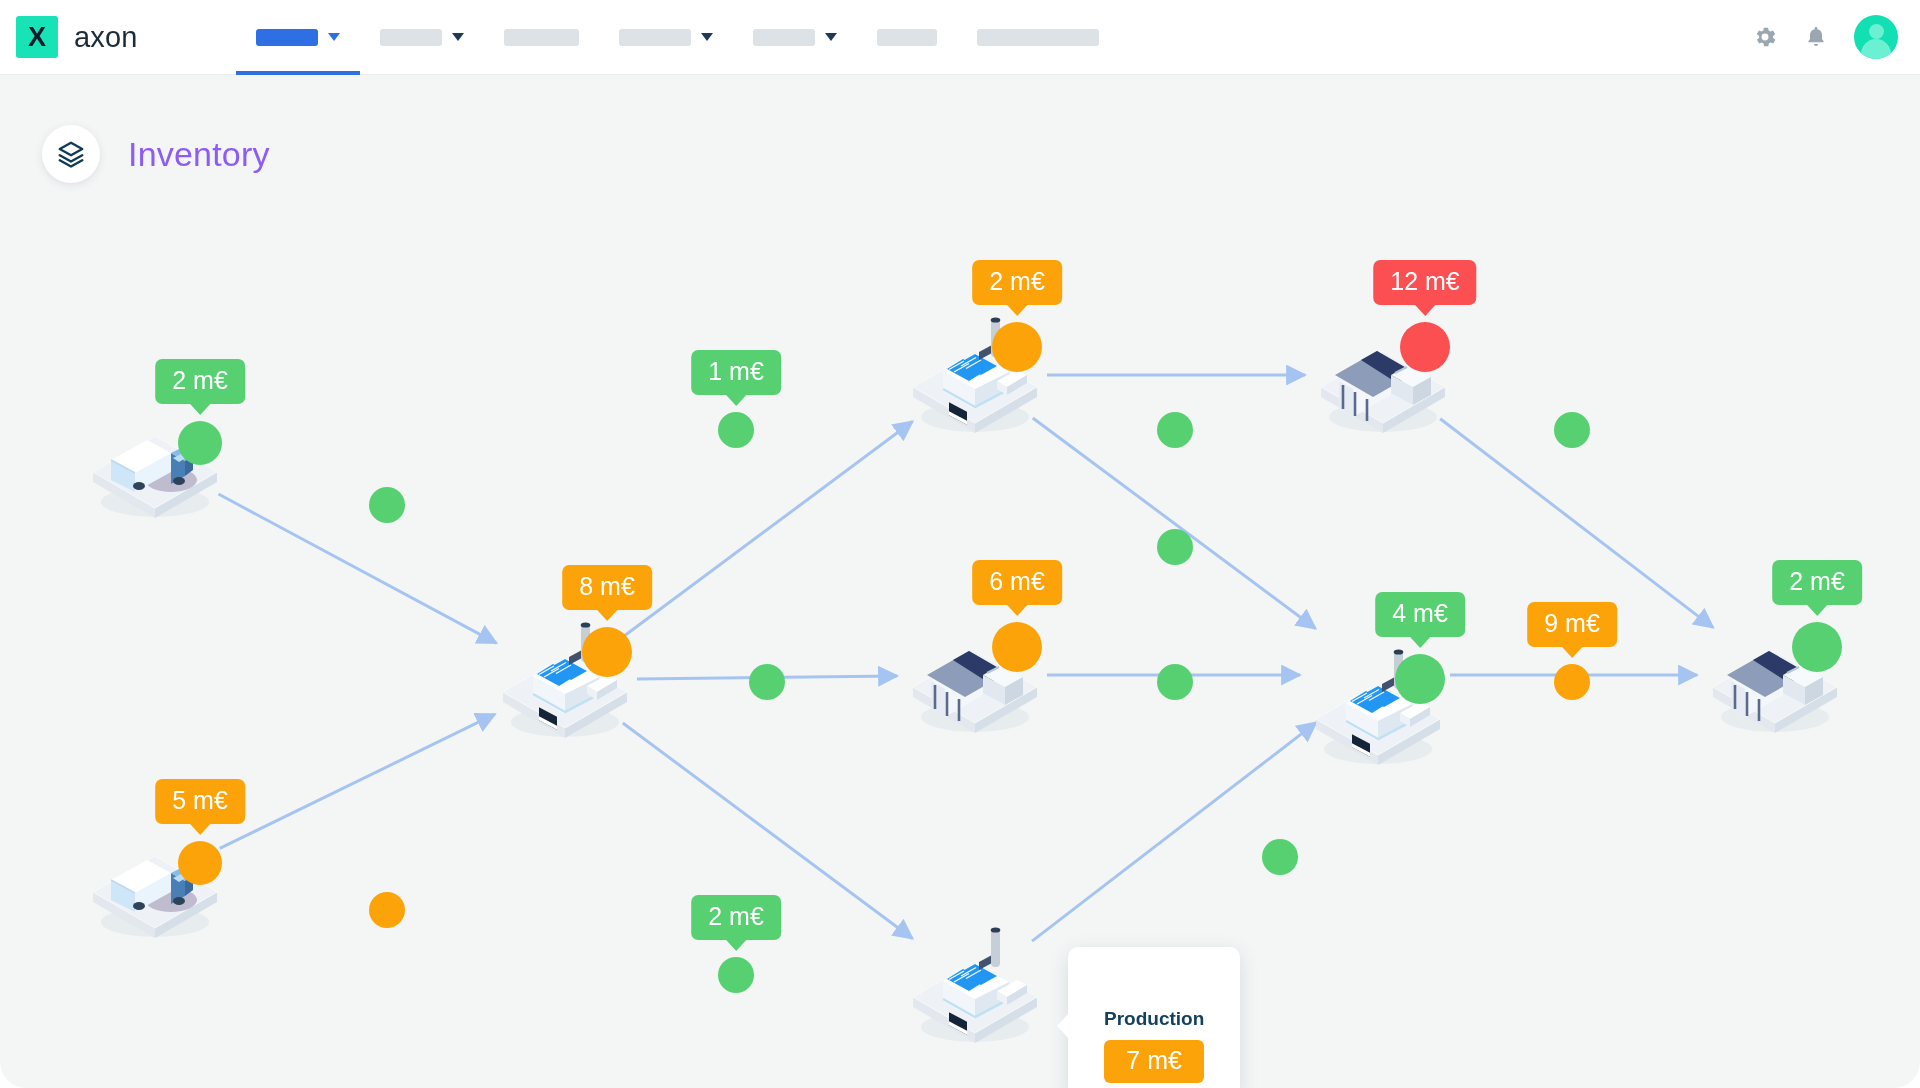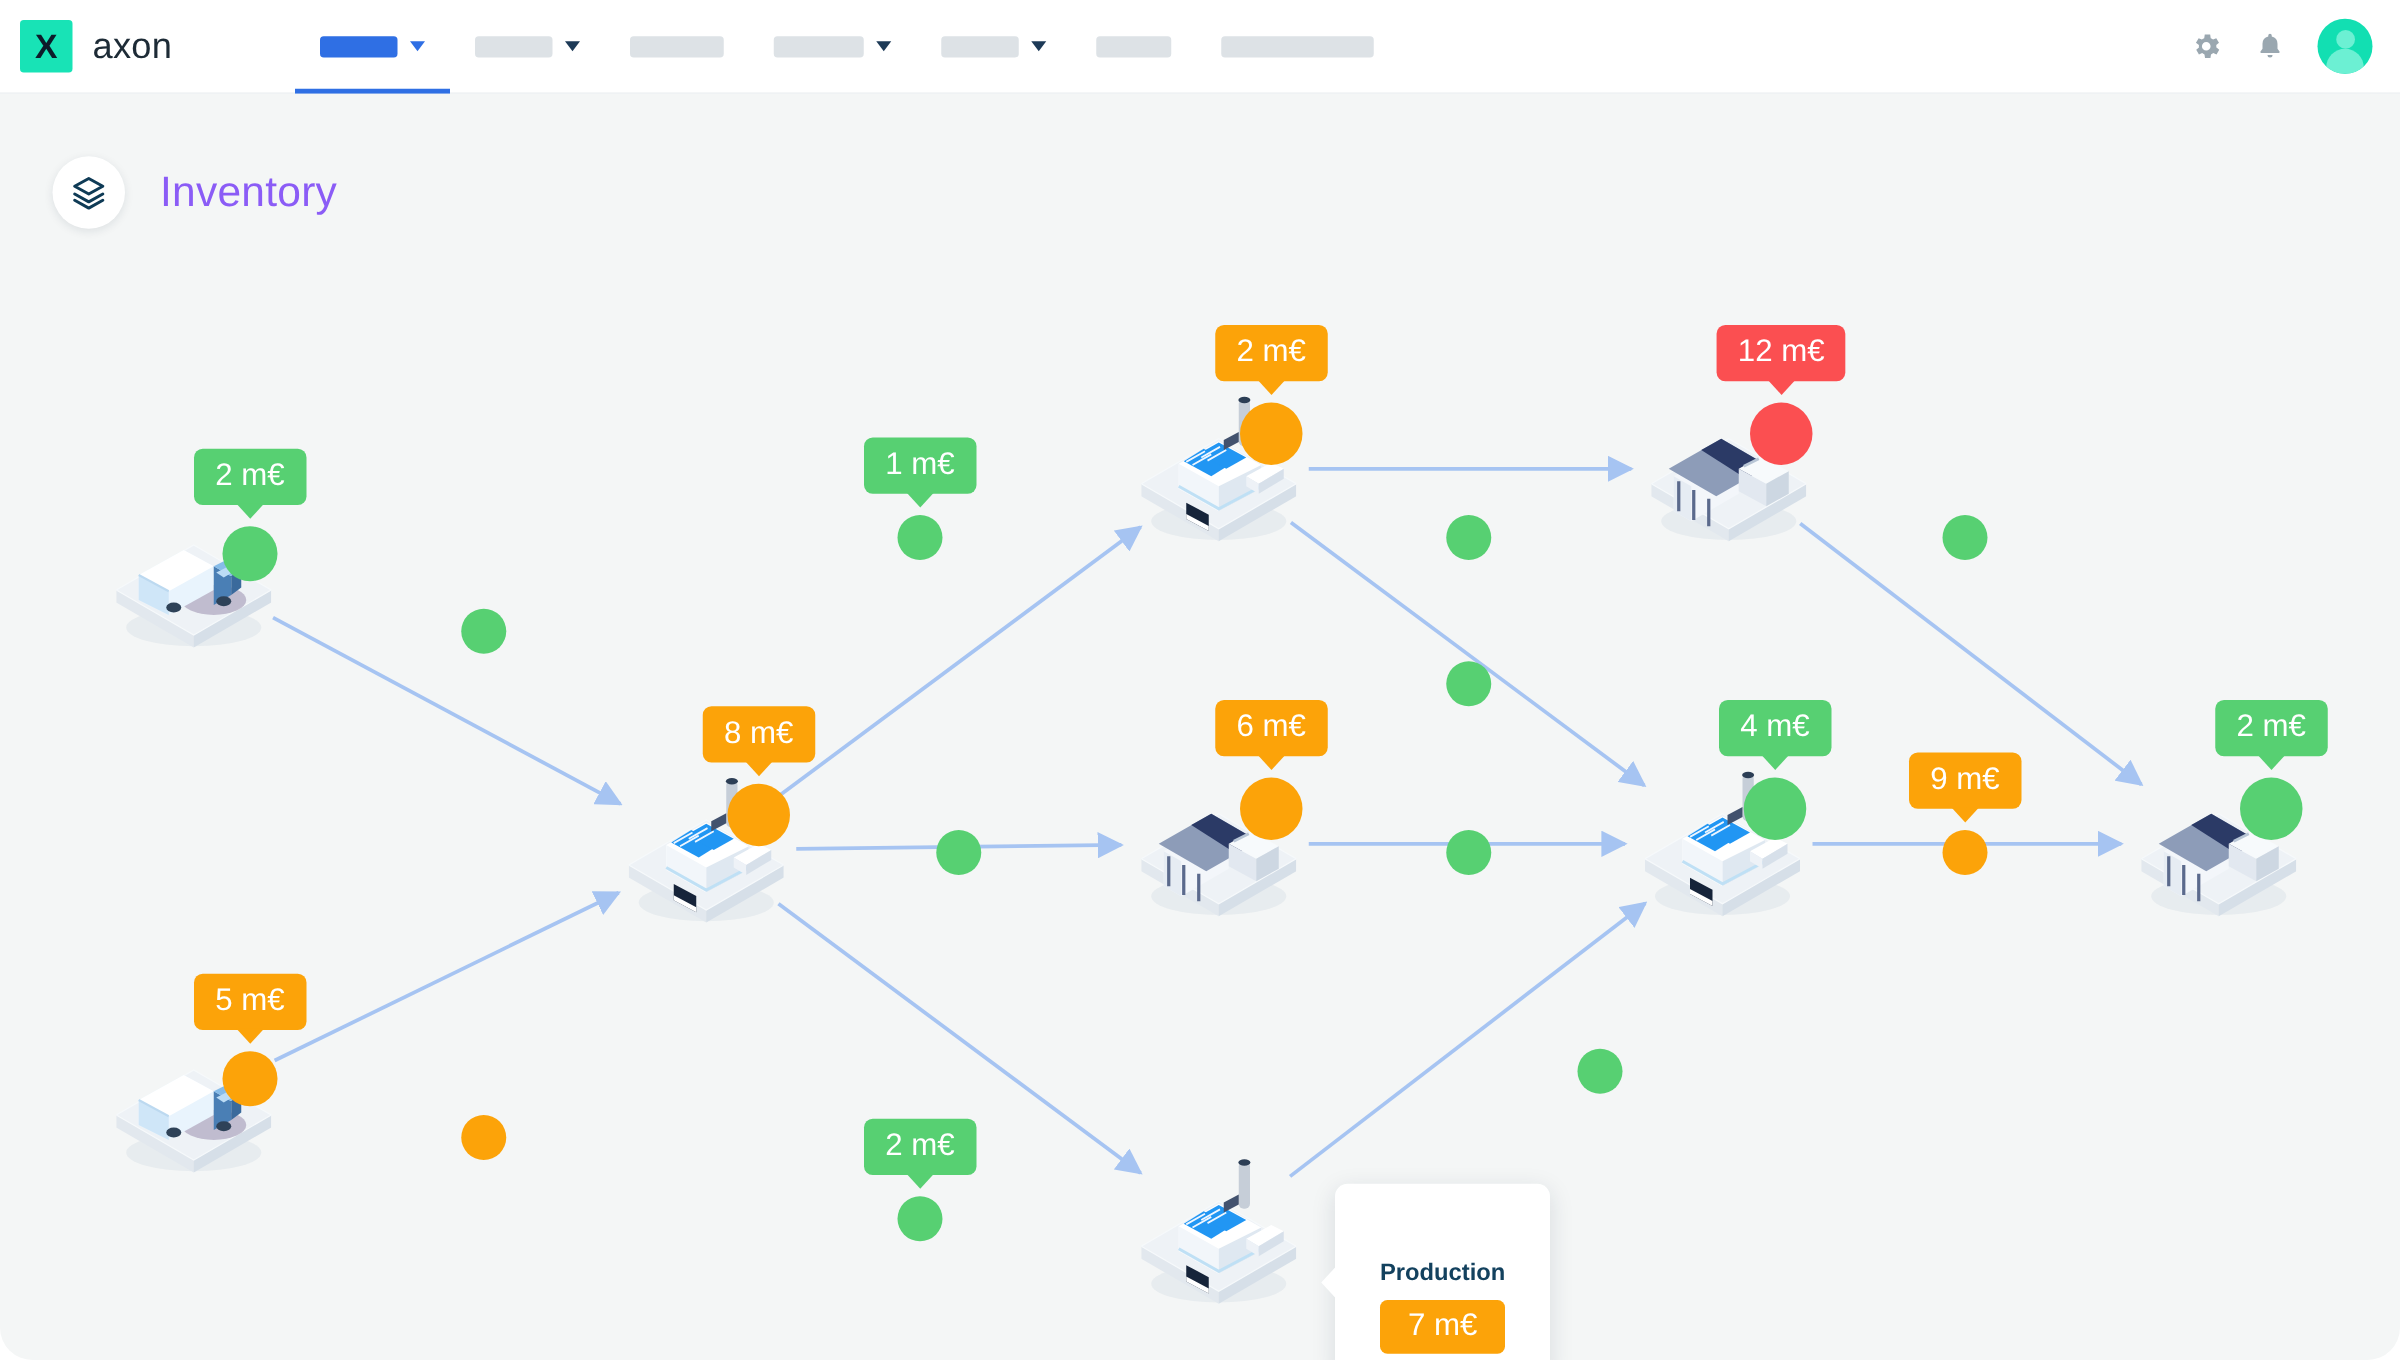--- a/index.html
+++ b/index.html
@@ -392,21 +392,21 @@
     <path d="M56 38 L94 60 L76 70 L40 47 Z" fill="#2b3a66"></path>
     <path d="M22 72 L22 96 M34 79 L34 103 M46 86 L46 108" stroke="#5b6a8c" stroke-width="2.6"></path>
     <path d="M70 62 L92 74 L92 92 L70 80 Z" fill="#e2e8f0"></path>
     <path d="M70 62 L88 52 L110 64 L92 74 Z" fill="#f7fafc"></path>
     <path d="M92 74 L110 64 L110 82 L92 92 Z" fill="#cdd7e2"></path>
     <path d="M74 60 L86 54" stroke="#b9c6d6" stroke-width="2.2"></path>
   </svg></div>
             <div class="dot red" style="width: 50px; height: 50px; left: 104px; top: 34px;"></div>
             <div class="badge red" style="left: 104px; top: -53px;"><span>12 m€</span></div>
           </div>
-          <div class="node" style="left: 1378px; top: 600px; width: 124px; height: 124px; text-align: right;">
+          <div class="node" style="left: 1378px; top: 632px; width: 124px; height: 124px; text-align: right;">
             <div><svg width="124" height="124" viewBox="0 0 124 124">
     <ellipse cx="62" cy="104" rx="54" ry="15" fill="rgba(150,170,190,.13)"></ellipse>
           <path d="M62 38 L124 74 L62 110 L0 74 Z" fill="#eef2f6"></path>
           <path d="M0 74 L62 110 L62 120 L0 84 Z" fill="#e2e8ee"></path>
           <path d="M124 74 L62 110 L62 120 L124 84 Z" fill="#d6dfe8"></path>
           <path d="M62 38 L124 74 L62 110 L0 74 Z" fill="none" stroke="#f6f9fb" stroke-width="1"></path>
     <rect x="78" y="6" width="9" height="38" rx="4" fill="#c6ced8"></rect>
     <ellipse cx="82.5" cy="7" rx="4.8" ry="2.6" fill="#2c3e55"></ellipse>
     <path d="M30 58 L62 40 L96 59 L96 78 L62 96 L30 78 Z" fill="#ffffff"></path>
     <path d="M30 58 L62 76 L62 96 L30 78 Z" fill="#f2f6fa"></path>

